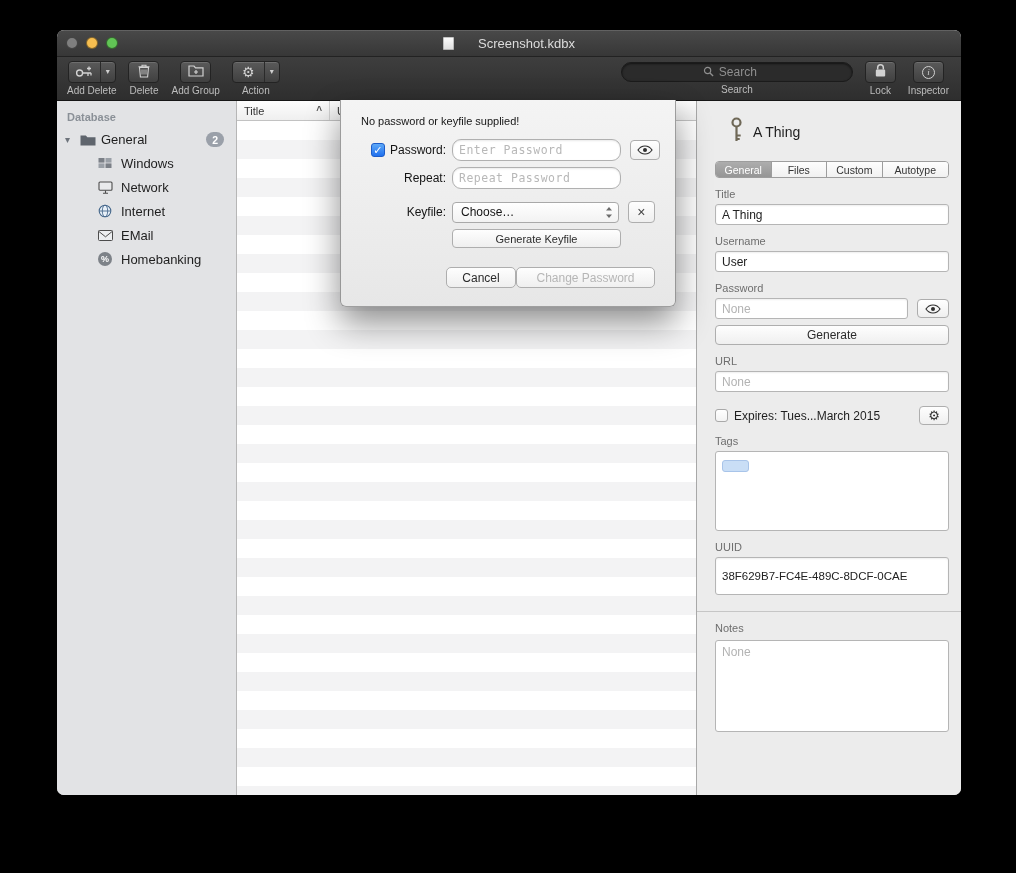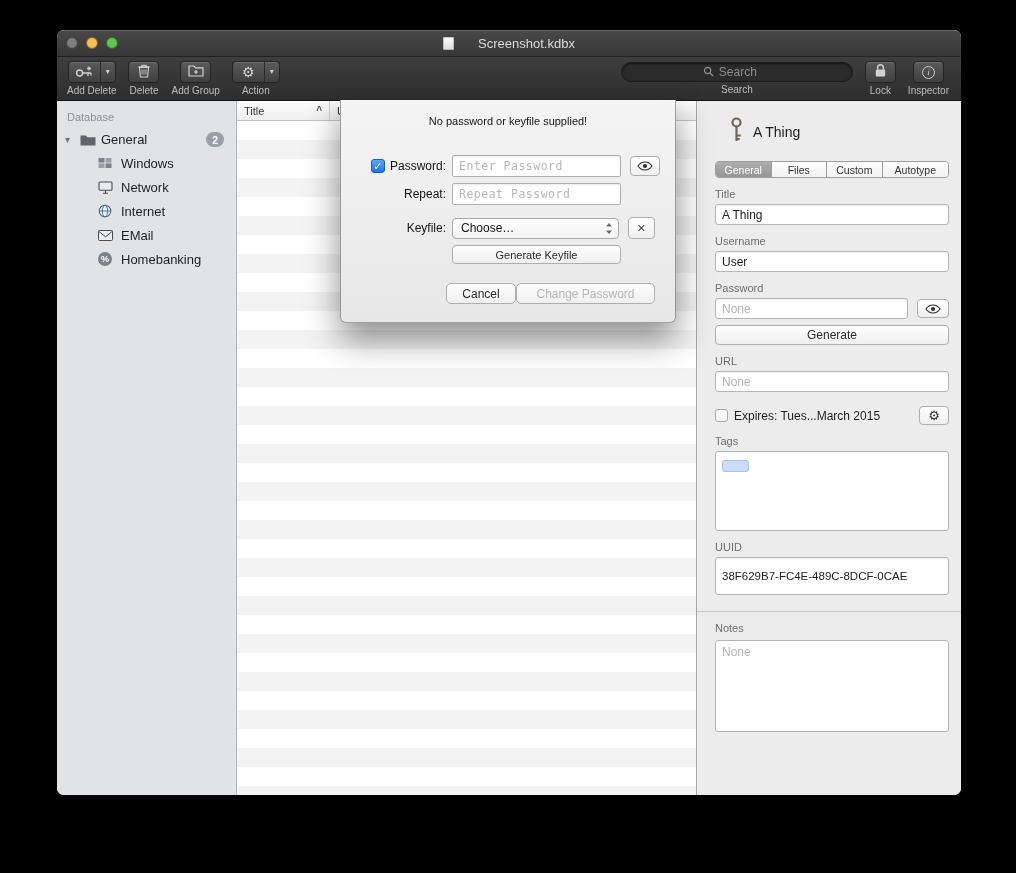--- a/index.html
+++ b/index.html
@@ -31,21 +31,21 @@
   .search-wrap{margin-left:auto}
   .search-field{width:232px;height:20px;margin-top:1px;background:#2b2b2b;border:1px solid #1b1b1b;border-radius:10px;display:flex;align-items:center;justify-content:center;gap:5px;box-shadow:inset 0 1px 2px rgba(0,0,0,.55);color:#8f8f8f}
   .search-field input{width:52px;background:transparent;border:none;outline:none;color:#ddd;font-size:12px}
   .search-field input::placeholder{color:#8f8f8f}
 
   
   .content{flex:1;display:flex;min-height:0}
 
   
   .sidebar{width:180px;flex:0 0 auto;background:#e2e3e5;border-right:1px solid #b6b6b6;padding-top:8px}
-  .sb-header{font-size:11px;font-weight:normal;color:#8a9097;padding:2px 10px 5px}
+  .sb-header{font-size:11px;font-weight:bold;color:#8a9097;padding:2px 10px 5px}
   .sb-group{display:flex;align-items:center;height:23px;padding:0 12px 0 8px;font-size:13px;color:#1e1e1e;gap:5px}
   .disclosure{font-size:10px;color:#6e747c;width:10px;line-height:1}
   .sb-badge{margin-left:auto;background:#9aa0a9;color:#fff;font-size:10.5px;font-weight:bold;border-radius:9px;padding:1.5px 6px}
   .sb-item{display:flex;align-items:center;height:24px;padding-left:40px;gap:8px;font-size:13px;color:#1e1e1e}
   .sb-icon{width:16px;height:16px;display:flex;align-items:center;justify-content:center;flex:0 0 auto}
   .coin{width:14px;height:14px;border-radius:50%;background:#7d8288;color:#fff;font-size:9px;font-weight:bold;display:flex;align-items:center;justify-content:center}
 
   
   .table{flex:1;min-width:0;display:flex;flex-direction:column;background:#fff}
   .table-header{height:20px;flex:0 0 auto;background:linear-gradient(#fdfdfd,#efefef);border-bottom:1px solid #c2c2c2;display:flex;font-size:11px;color:#333}
@@ -75,26 +75,26 @@
   .gear-btn{margin-left:auto;width:30px;height:19px;font-size:13px;color:#333}
   .tags-box{width:100%;height:80px;background:#fff;border:1px solid #b5b5b5;border-radius:3px;margin-top:2px;padding:6px}
   .tag-chip{width:27px;height:12px;background:#c9def6;border:1px solid #a8c4e9;border-radius:3px;display:inline-block}
   .uuid-input{font-size:11.5px;height:38px}
   .divider{height:1px;background:#c6c6c6;margin:16px -12px 0 -18px}
   .notes-box{width:100%;height:92px;border:1px solid #b5b5b5;border-radius:3px;background:#fff;resize:none;font-family:"Liberation Sans",sans-serif;font-size:12px;color:#222;padding:4px 6px;margin-top:2px;outline:none}
   .notes-box::placeholder{color:#b3b3b3}
 
   
   .sheet{position:absolute;left:283px;top:70px;width:336px;background:linear-gradient(#f4f4f4,#e7e7e7);border:1px solid rgba(0,0,0,.35);border-top:none;border-radius:0 0 6px 6px;box-shadow:0 16px 34px rgba(0,0,0,.45);padding:15px 20px 18px;z-index:40}
-  .sheet-msg{text-align:center;font-size:11px;color:#161616;margin-bottom:28px}
+  .sheet-msg{text-align:left;font-size:11px;color:#161616;margin-bottom:12px}
   .sheet-row{display:flex;align-items:center;margin-bottom:6px}
   .sheet-row.keyfile{margin-top:12px}
   .sheet-label-box{width:85px;display:flex;align-items:center;justify-content:flex-end;gap:5px;font-size:12px;color:#141414;flex:0 0 auto;margin-right:6px;white-space:nowrap}
   .cb-checked{width:14px;height:14px;border-radius:3px;background:linear-gradient(#5ea9f8,#2070ee);border:1px solid #1c5cc9;color:#fff;font-size:11px;line-height:1;display:flex;align-items:center;justify-content:center;flex:0 0 auto}
-  .sheet-input{width:169px;height:22px;border:1px solid #b0b0b0;border-radius:2px;padding:0 6px;font-size:12px;color:#4d7c0f;box-shadow:inset 0 1px 2px rgba(0,0,0,.09);outline:none;background:#fff;font-family:"Liberation Sans",sans-serif}
+  .sheet-input{width:169px;height:22px;border:1px solid #b0b0b0;border-radius:9px;padding:0 6px;font-size:12px;color:#4d7c0f;box-shadow:inset 0 1px 2px rgba(0,0,0,.09);outline:none;background:#fff;font-family:"Liberation Sans",sans-serif}
   .sheet-input::placeholder{font-family:"DejaVu Sans Mono",monospace;color:#b8b8b8;font-size:11.5px;letter-spacing:.5px}
   .sheet-eye{margin-left:9px;width:30px;height:20px}
   .popup{width:172px;height:21px;background:linear-gradient(#ffffff,#f2f2f2);border:1px solid #a9a9a9;border-radius:4px;display:flex;align-items:center;padding:0 5px 0 8px;font-size:12px;color:#141414}
   .popup .stepper{margin-left:auto;display:flex}
   .clear-btn{margin-left:9px;width:28px;height:22px;font-size:14px;color:#444}
   .gk-row{display:flex;margin:1px 0 0 91px}
   .gk-btn{width:169px;height:19px;font-size:11px}
   .sheet-actions{display:flex;justify-content:flex-end;margin-top:19px}
   .cancel-btn{width:70px;height:21px;border-radius:5px}
   .change-btn{width:139px;height:21px;border-radius:5px;color:#b6b6b6}

